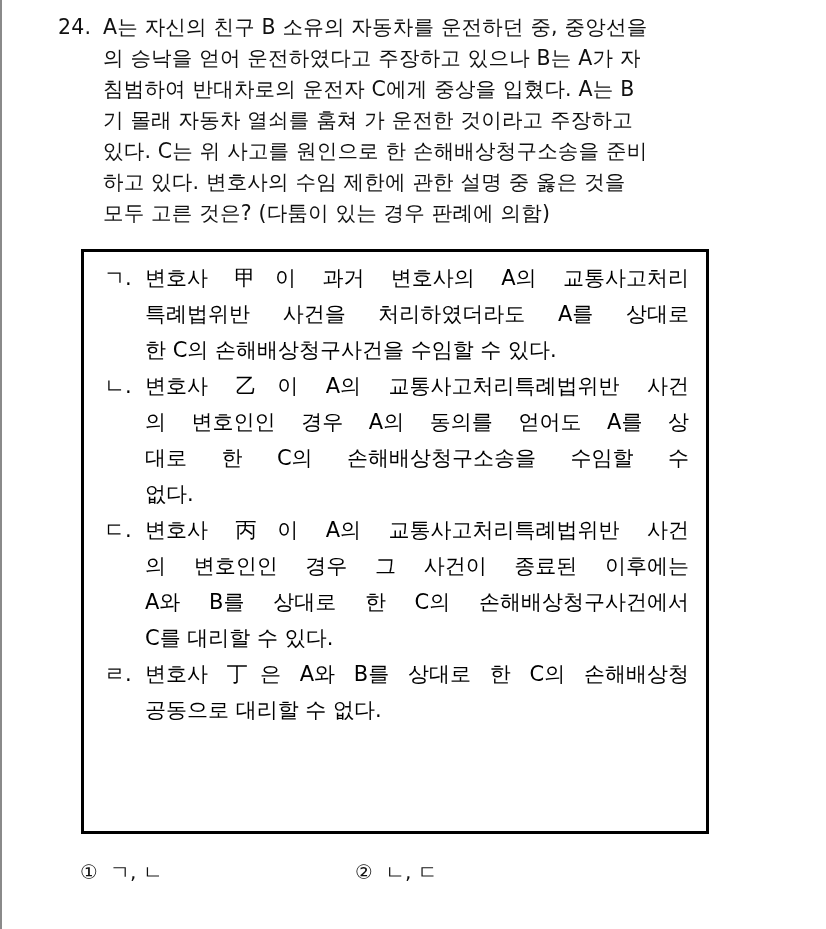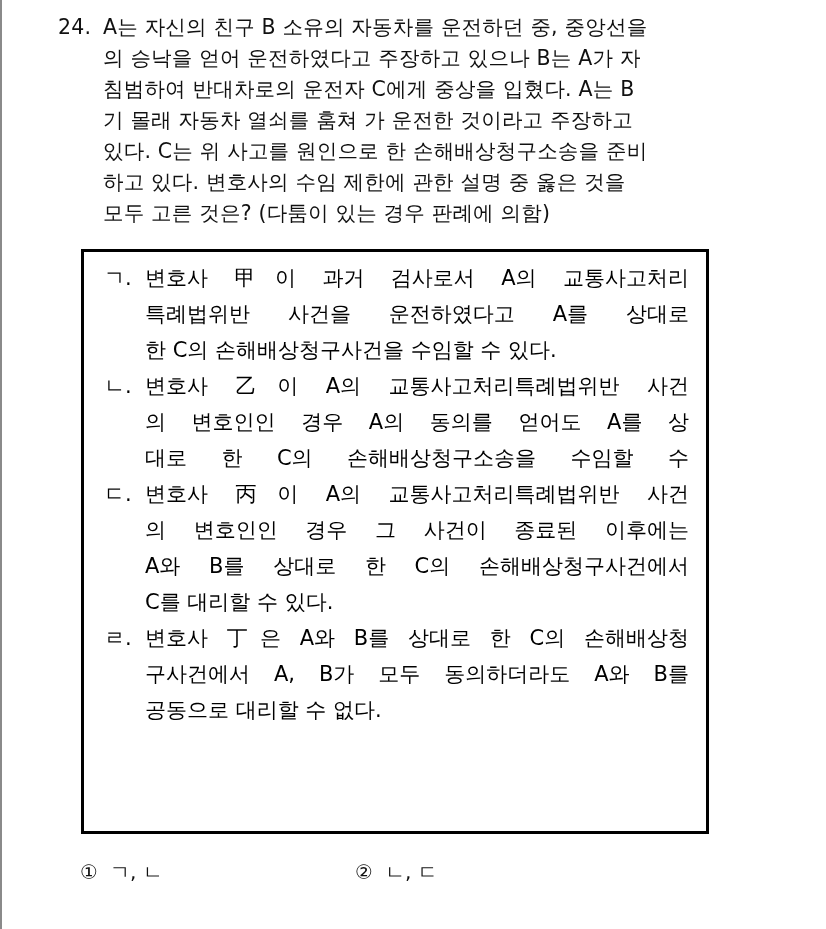--- a/index.html
+++ b/index.html
@@ -32,35 +32,35 @@
   <div class="q-line indent">침범하여 반대차로의 운전자 C에게 중상을 입혔다. A는 B</div>
   <div class="q-line indent">기 몰래 자동차 열쇠를 훔쳐 가 운전한 것이라고 주장하고</div>
   <div class="q-line indent">있다. C는 위 사고를 원인으로 한 손해배상청구소송을 준비</div>
   <div class="q-line indent">하고 있다. 변호사의 수임 제한에 관한 설명 중 옳은 것을</div>
   <div class="q-line indent">모두 고른 것은? (다툼이 있는 경우 판례에 의함)</div>
 </div>
 
 <div class="box">
   <div class="box-items">
 
-    <div class="box-line"><span class="marker">ㄱ.</span><span>변호사 甲이 과거 검사로서 A의 교통사고처리</span></div>
-    <div class="box-line">특례법위반 사건을 운전하였다고 A를 상대로</div>
+    <div class="box-line"><span class="marker">ㄱ.</span><span>변호사 甲이 과거 변호사의 A의 교통사고처리</span></div>
+    <div class="box-line">특례법위반 사건을 처리하였더라도 A를 상대로</div>
     <div class="box-line last">한 C의 손해배상청구사건을 수임할 수 있다.</div>
 
     <div class="box-line"><span class="marker">ㄴ.</span><span>변호사 乙이 A의 교통사고처리특례법위반 사건</span></div>
     <div class="box-line">의 변호인인 경우 A의 동의를 얻어도 A를 상</div>
     <div class="box-line">대로 한 C의 손해배상청구소송을 수임할 수</div>
+    <div class="box-line last">없다.</div>
 
     <div class="box-line"><span class="marker">ㄷ.</span><span>변호사 丙이 A의 교통사고처리특례법위반 사건</span></div>
     <div class="box-line">의 변호인인 경우 그 사건이 종료된 이후에는</div>
     <div class="box-line">A와 B를 상대로 한 C의 손해배상청구사건에서</div>
     <div class="box-line last">C를 대리할 수 있다.</div>
 
     <div class="box-line"><span class="marker">ㄹ.</span><span>변호사 丁은 A와 B를 상대로 한 C의 손해배상청</span></div>
-    <div class="box-line">구사건에서 A, B가 모두 동의하더라도 A와 B를</div>
     <div class="box-line last">공동으로 대리할 수 없다.</div>
   </div>
 </div>
 
 <div class="choices">
   <div class="choice-row">
     <div class="choice c1"><span class="choice-num">①</span><span>ㄱ, ㄴ</span></div>
     <div class="choice c2"><span class="choice-num">②</span><span>ㄴ, ㄷ</span></div>
   </div>
 </div>

